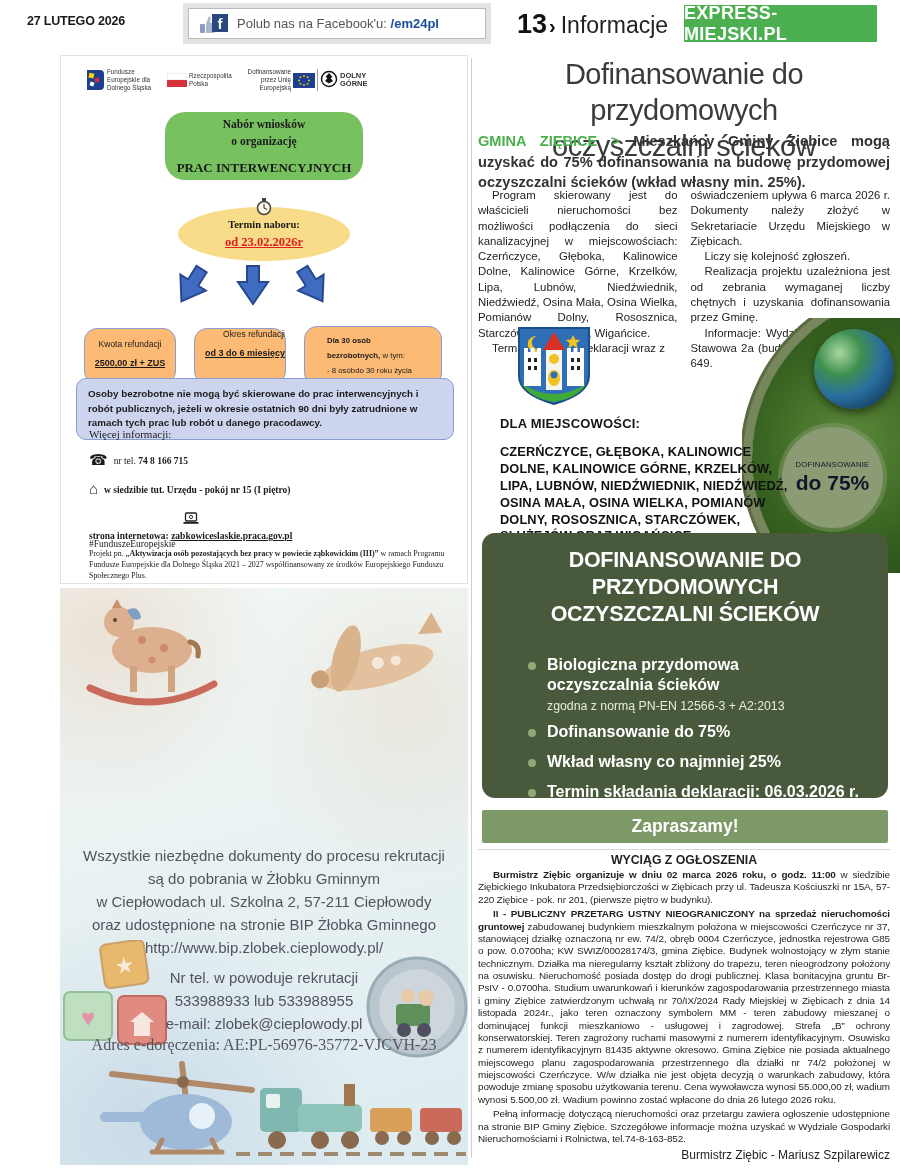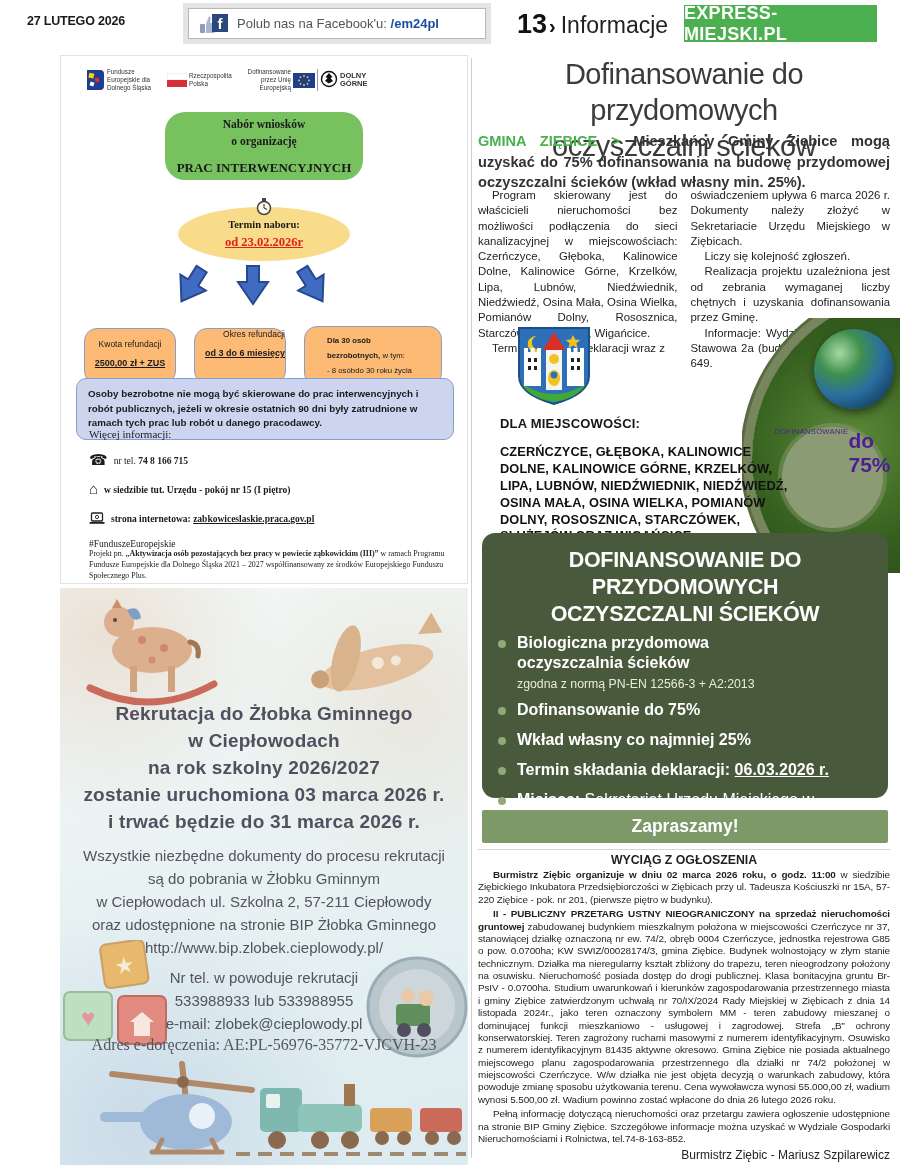--- a/index.html
+++ b/index.html
@@ -77,31 +77,31 @@
   .col p{margin:0;}
   .indent{text-indent:14px;}
   .byline{text-align:right;color:#4caf50;font-weight:bold;font-size:12px;margin-top:3px;}
 
   .photo-wrap{left:742px;top:318px;width:158px;height:255px;overflow:hidden;}
   .photo{position:absolute;left:10px;top:-25px;width:330px;height:330px;border-radius:50%;
          background:radial-gradient(circle at 30% 45%, #5c8a3a 0%, #36601f 35%, #1d3a17 75%, #142a12 100%);
          box-shadow:0 0 0 9px #77865c, 0 0 0 12px #5a6a42;}
   .globe{position:absolute;left:62px;top:36px;width:80px;height:80px;border-radius:50%;
          background:radial-gradient(circle at 32% 30%, #a8d8a0 0%, #3f8f4f 28%, #2a6f9f 55%, #133c5e 85%);box-shadow:0 4px 10px rgba(0,0,0,.5);}
-  .badge{left:782px;top:427px;width:101px;height:101px;border-radius:50%;background:#8b9b73;color:#4c1d95;
-         display:flex;flex-direction:row;align-items:flex-start;justify-content:center;
+  .badge{left:782px;top:427px;width:101px;height:101px;border-radius:50%;background:#8b9b73;color:#0f172a;
+         display:flex;flex-direction:column;align-items:center;justify-content:center;
          box-shadow:0 0 0 4px rgba(139,155,115,.45);}
   .badge .t{font-size:7.6px;letter-spacing:0.3px;}
   .badge .b{font-size:21px;font-weight:bold;margin-top:2px;}
   .for-label{left:500px;top:416px;font-size:13px;font-weight:bold;letter-spacing:0.2px;color:#161616;}
   .villages{left:500px;top:444px;width:302px;font-size:12.8px;font-weight:bold;line-height:1.32;color:#111;letter-spacing:0.1px;}
 
   .gbox{left:482px;top:533px;width:406px;height:265px;background:#49593c;border-radius:13px;box-sizing:border-box;padding:14px 0 0 0;}
   .gbox-title{text-align:center;color:#fff;font-weight:bold;font-size:21.5px;line-height:1.25;letter-spacing:-0.3px;}
-  .bullets{margin-top:5px;padding-left:16px;padding-right:14px;}
+  .bullets{margin-top:27px;padding-left:46px;padding-right:14px;}
   .bullet{display:flex;gap:11px;margin-bottom:9px;}
   .dot{flex:0 0 auto;width:8px;height:8px;border-radius:50%;background:#93a877;margin-top:7px;}
   .b-main{color:#fff;font-weight:bold;font-size:16px;line-height:1.3;}
   .b-sub{color:#e9ecd9;font-size:12.3px;font-weight:normal;margin-top:3px;}
   .b-u{text-decoration:underline;}
   .b-normal{font-weight:normal;}
   .b1w{max-width:270px;}
   .band{left:482px;top:810px;width:406px;height:33px;background:#7d9968;color:#fff;text-align:center;
         line-height:33px;font-size:17.5px;font-weight:bold;border-radius:2px;}
   .hr2{left:478px;top:849px;width:412px;height:1px;background:#d6d6d6;}
@@ -231,21 +231,21 @@
     <div class="contact">
       <div class="c-row" style="top:372px;font-size:11px;">Więcej informacji:</div>
       <div class="c-row" style="top:397px;">
         <span class="c-ico">☎</span>
         <span><span>nr tel. </span><b>74 8 166 715</b></span>
       </div>
       <div class="c-row" style="top:426px;">
         <span class="c-ico" style="font-weight:bold;">⌂</span>
         <b>w siedzibie tut. Urzędu - pokój  nr 15 (I piętro)</b>
       </div>
-      <div class="c-row" style="top:456px;">
+      <div class="c-row" style="top:456px;flex-direction:column;">
         <svg width="16" height="13" viewBox="0 0 16 13">
           <rect x="2.5" y="1" width="11" height="8" rx="1" fill="none" stroke="#222" stroke-width="1.3"></rect>
           <circle cx="8" cy="5" r="1.6" fill="none" stroke="#222" stroke-width="0.9"></circle>
           <rect x="0.5" y="10" width="15" height="1.8" fill="#222"></rect>
         </svg>
         <b><span>strona internetowa: </span><span class="link">zabkowiceslaskie.praca.gov.pl</span></b>
       </div>
       <div class="c-row" style="top:483px;">#FunduszeEuropejskie</div>
     </div>
 
@@ -324,27 +324,20 @@
     <svg class="abs" style="left:306px;top:368px;" width="102" height="102" viewBox="0 0 102 102">
       <circle cx="51" cy="51" r="49" fill="#b9c6cd" stroke="#9aacb6" stroke-width="3"></circle>
       <circle cx="51" cy="51" r="38" fill="#ccd6db"></circle>
       <rect x="30" y="48" width="34" height="22" rx="4" fill="#5f8f5a"></rect>
       <circle cx="38" cy="74" r="7" fill="#4f4f5f"></circle>
         <circle cx="58" cy="74" r="7" fill="#4f4f5f"></circle>
       <circle cx="60" cy="42" r="8" fill="#e8c9a8"></circle>
       <circle cx="42" cy="40" r="7" fill="#e8c9a8"></circle>
     </svg>
 
-    <div class="n-title">
-      <div>Rekrutacja do Żłobka Gminnego</div>
-      <div>w Ciepłowodach</div>
-      <div>na rok szkolny 2026/2027</div>
-      <div>zostanie uruchomiona 03 marca 2026 r.</div>
-      <div>i trwać będzie do 31 marca 2026 r.</div>
-    </div>
 
     <div class="n-info">
       <div>Wszystkie niezbędne dokumenty do procesu rekrutacji</div>
       <div>są do pobrania w Żłobku Gminnym</div>
       <div>w Ciepłowodach ul. Szkolna 2, 57-211 Ciepłowody</div>
       <div>oraz udostępnione na stronie BIP Żłobka Gminnego</div>
       <div>http://www.bip.zlobek.cieplowody.pl/</div>
     </div>
 
     <div class="n-contact">

